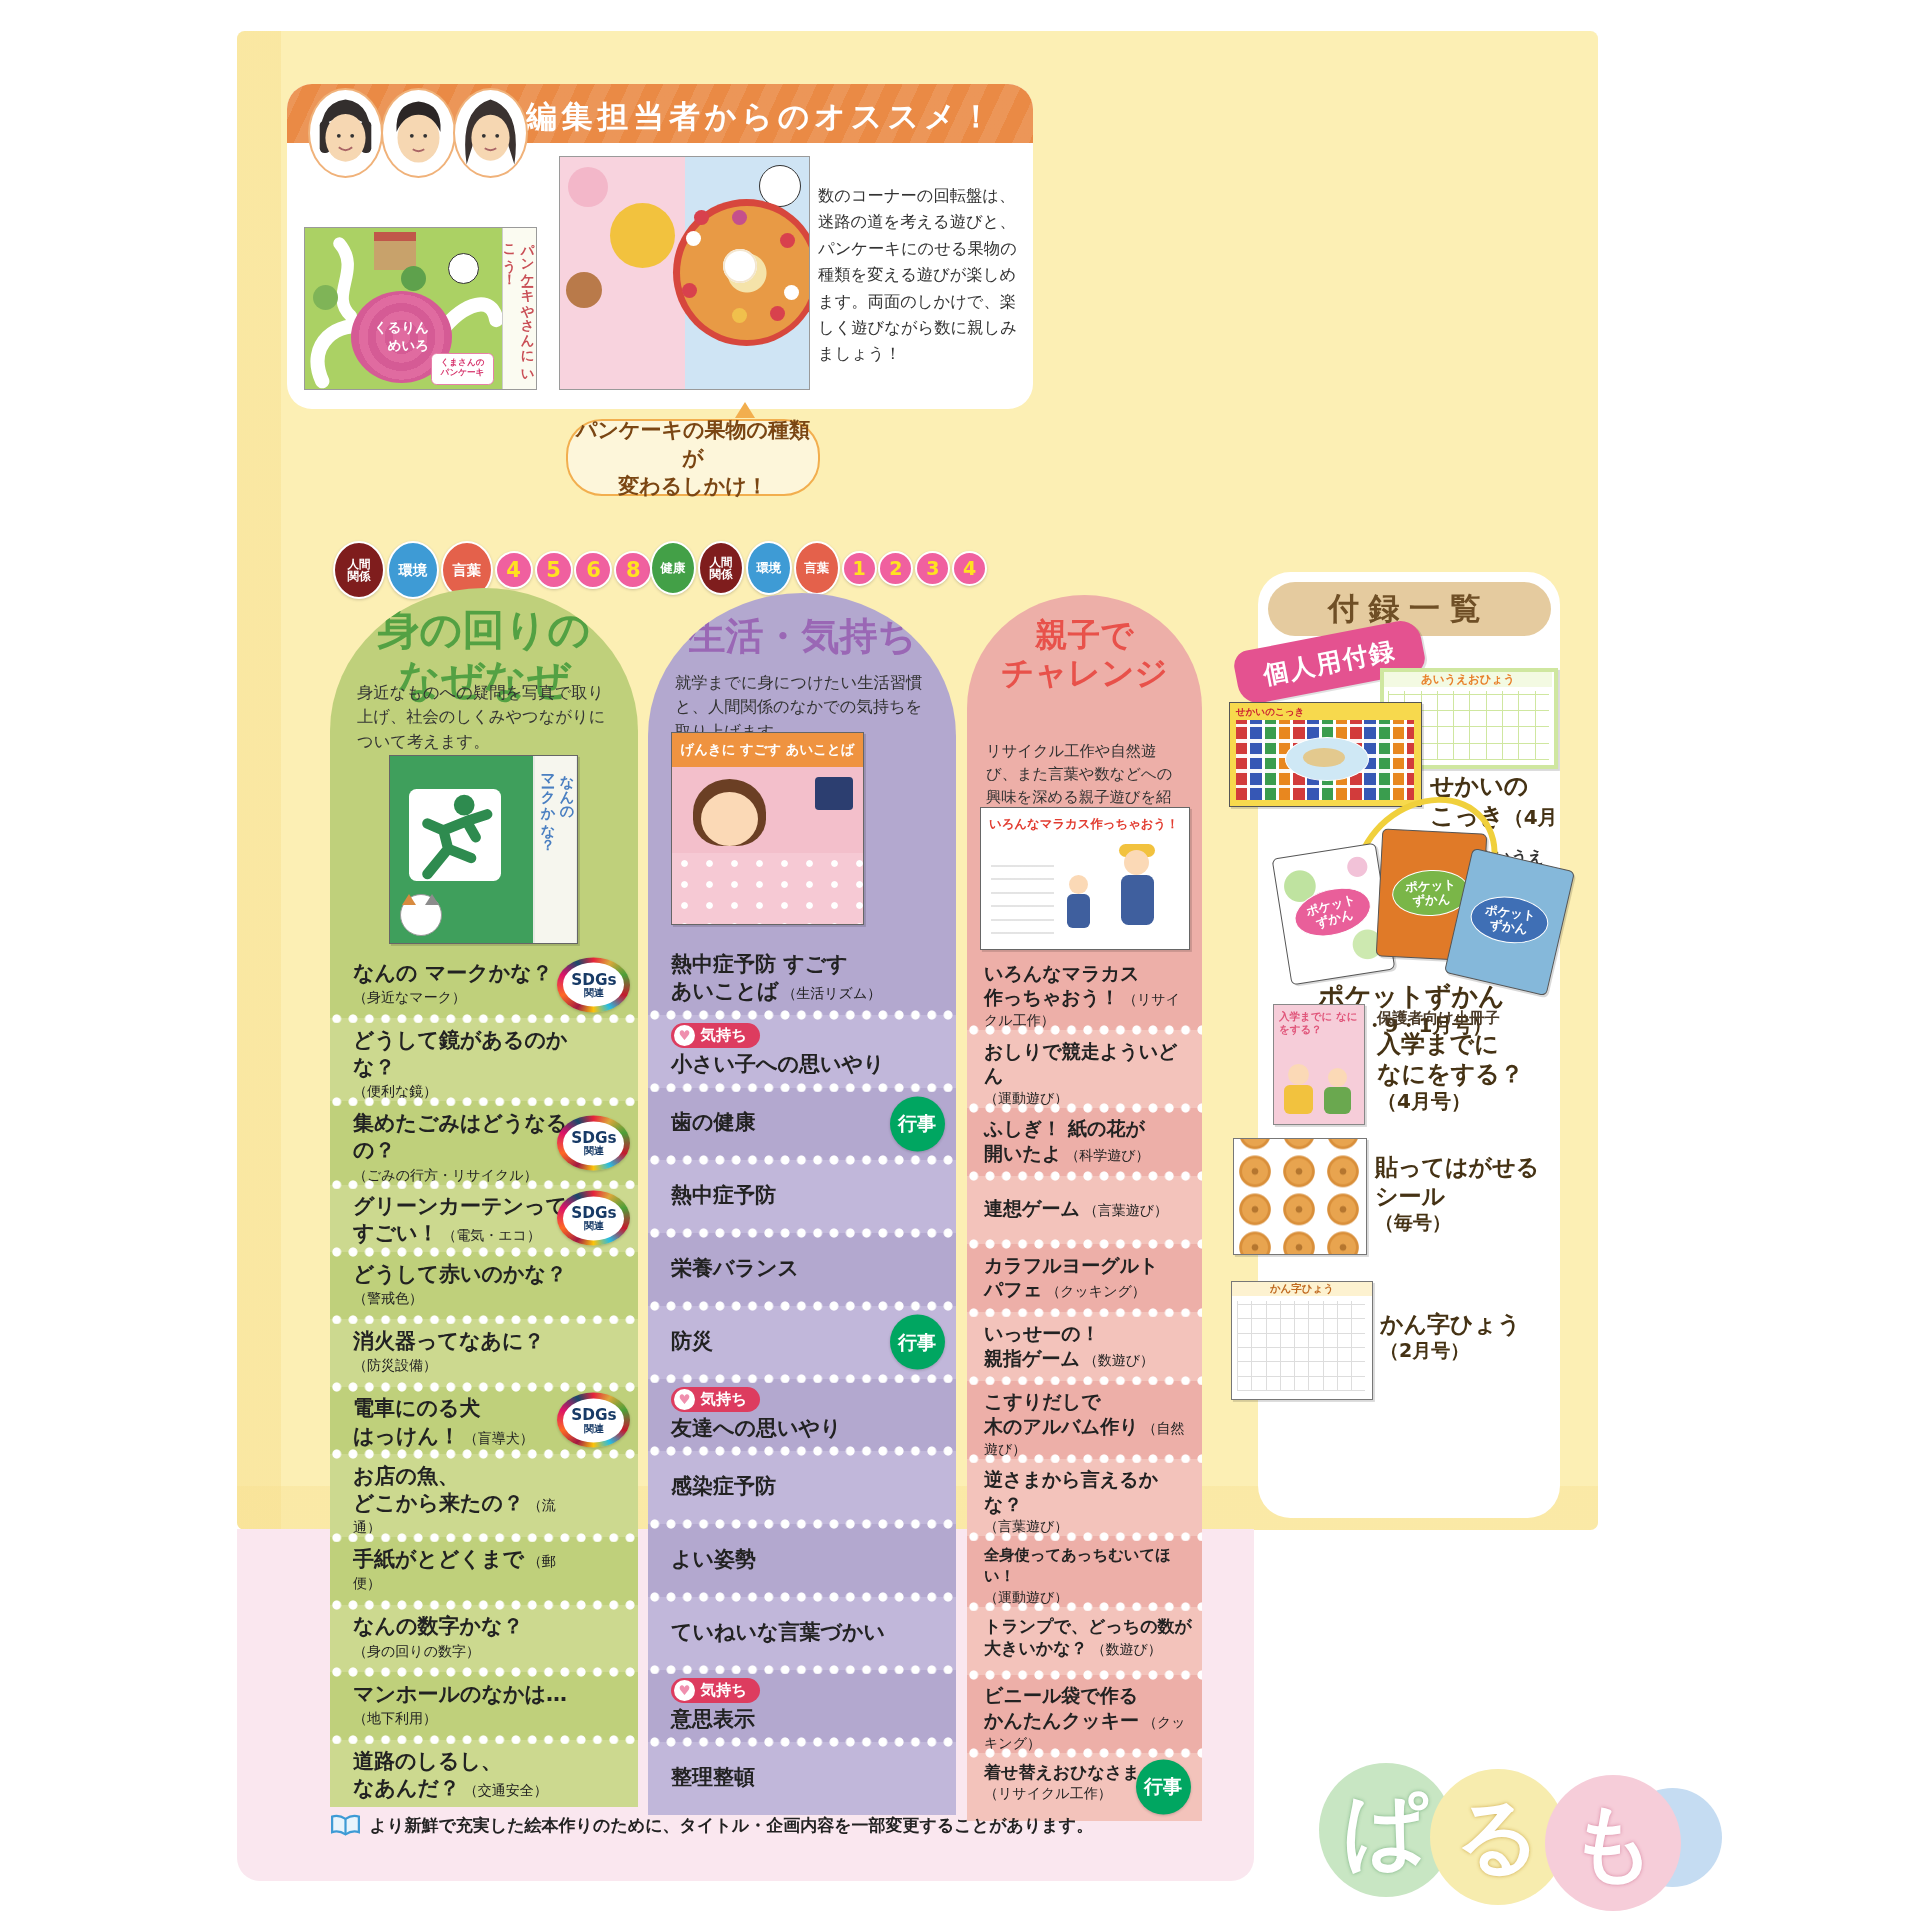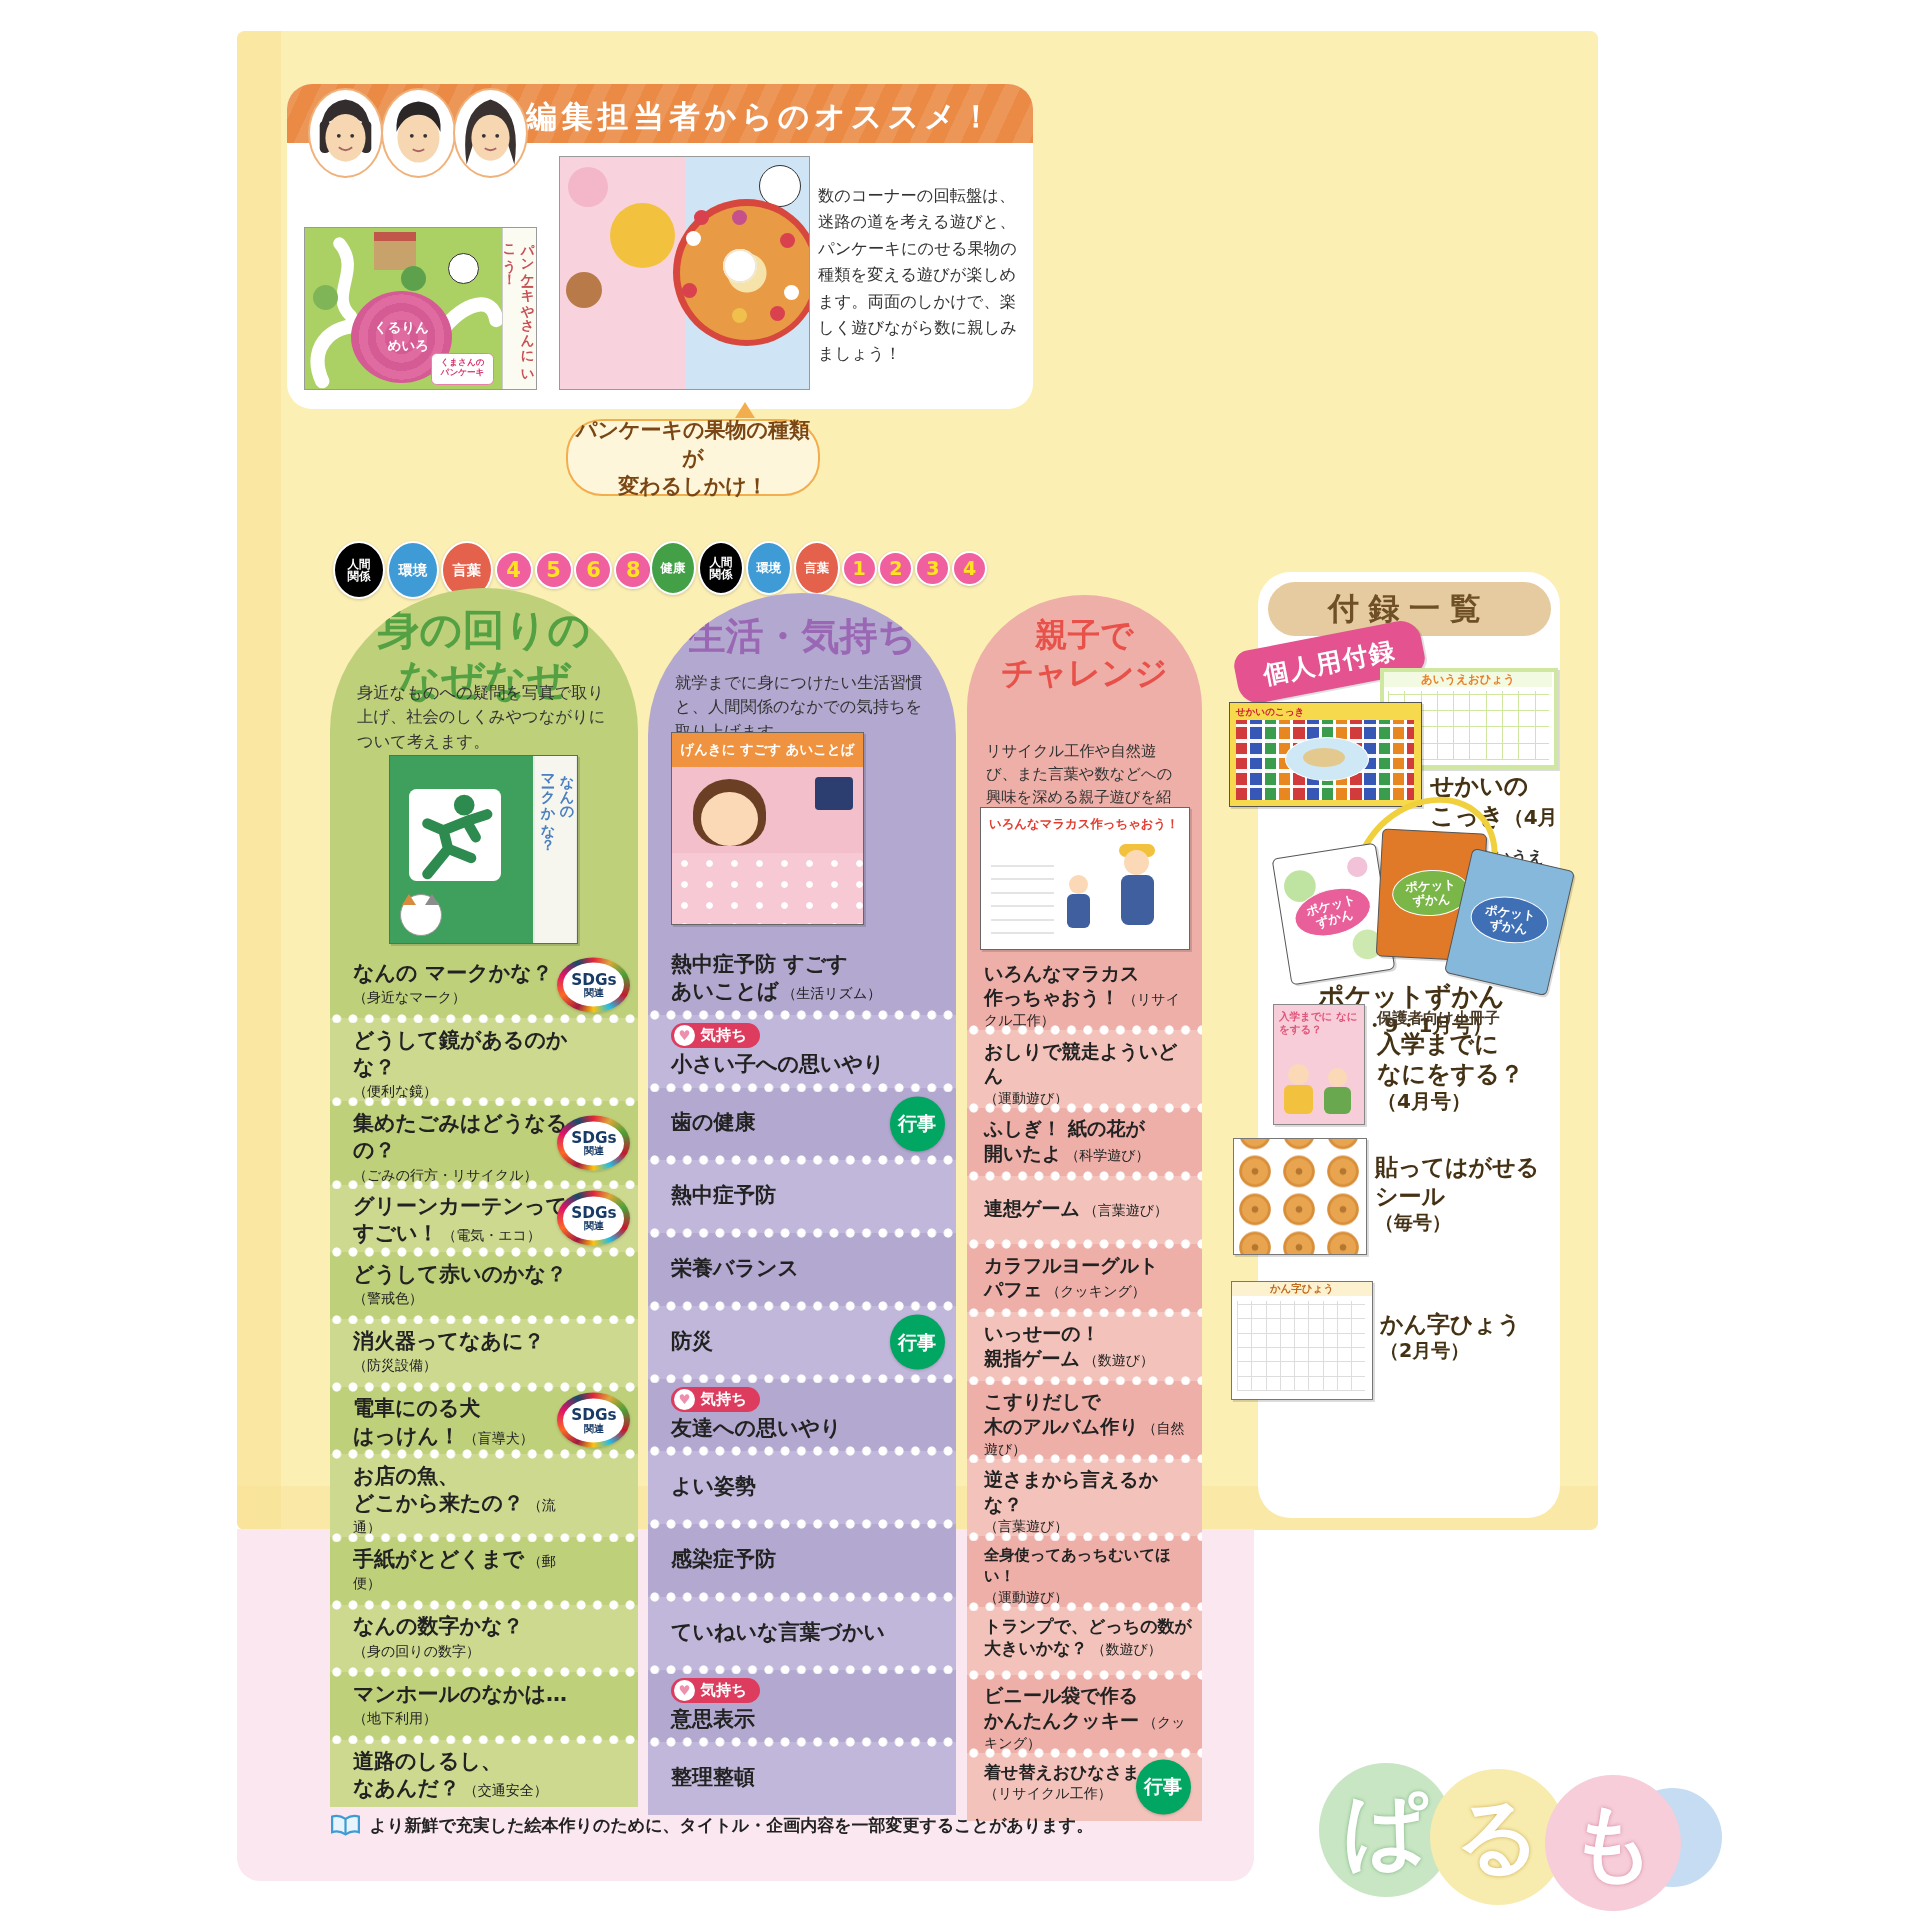--- a/index.html
+++ b/index.html
@@ -65,21 +65,21 @@
   .badge-row{display:flex;align-items:center;gap:1.9px;}
   .cat{border-radius:50%;border:2.9px solid #fff;color:#fff;font-weight:bold;display:flex;align-items:center;
        justify-content:center;text-align:center;line-height:1.05;box-shadow:0 1px 2.9px rgba(0,0,0,.18);white-space:pre-line;}
   .br-naze .cat{width:48px;height:54px;font-size:14.3px;}
   .br-seik .cat{width:42px;height:50px;font-size:12.4px;}
   .br-naze .cat.small,.br-seik .cat.small{font-size:11.5px;}
   .num{border-radius:50%;background:#f0609f;border:2.9px solid #fff;color:#ffe220;font-weight:bold;
        display:flex;align-items:center;justify-content:center;box-shadow:0 1px 2.9px rgba(0,0,0,.18);}
   .br-naze .num{width:34px;height:34px;font-size:21px;}
   .br-seik .num{width:31px;height:31px;font-size:19px;}
-  .cat-ningen{background:#000000;} .cat-kankyo{background:#3e9bd5;} .cat-kotoba{background:#e4614b;} .cat-kenko{background:#43a047;}
+  .cat-ningen{background:#7f1d1d;} .cat-kankyo{background:#3e9bd5;} .cat-kotoba{background:#e4614b;} .cat-kenko{background:#43a047;}
 
   
   .col{overflow:hidden;}
   .col-naze{left:330px;top:588px;width:308px;height:1219px;background:#bfd07b;border-radius:50% 50% 0 0/143px 143px 0 0;}
   .col-seik{left:648px;top:593px;width:308px;height:1222px;background:#b3a8cf;border-radius:50% 50% 0 0/143px 143px 0 0;}
   .col-oyako{left:967px;top:595px;width:235px;height:1226px;background:#edafa8;border-radius:50% 50% 0 0/113px 113px 0 0;}
   .col-title{left:0;right:0;text-align:center;font-weight:bold;line-height:1.18;}
   .col-naze .col-title{top:17px;font-size:42px;color:#53a143;}
   .col-seik .col-title{top:21px;font-size:38px;color:#9a67b5;}
   .col-oyako .col-title{top:21px;font-size:32.5px;color:#e8514a;}
@@ -423,24 +423,24 @@
         </div>
       <div class="row">
           <div class="li-text" style="padding-top:13.4px;"><span class="t">防災</span></div>
           <div class="gyoji">行事</div>
         </div>
       <div class="row"><div class="feel">
             <span class="feel-heart">♥</span>
             <span class="feel-label">気持ち</span>
           </div><div class="li-text"><span class="t">友達への思いやり</span></div></div>
       <div class="row">
+          <div class="li-text" style="padding-top:13.4px;"><span class="t">感染症予防</span></div>
+        </div>
+      <div class="row">
           <div class="li-text" style="padding-top:13.4px;"><span class="t">よい姿勢</span></div>
-        </div>
-      <div class="row">
-          <div class="li-text" style="padding-top:13.4px;"><span class="t">感染症予防</span></div>
         </div>
       <div class="row">
           <div class="li-text" style="padding-top:13.4px;"><span class="t">ていねいな言葉づかい</span></div>
         </div>
       <div class="row"><div class="feel">
             <span class="feel-heart">♥</span>
             <span class="feel-label">気持ち</span>
           </div><div class="li-text"><span class="t">意思表示</span></div></div>
       <div class="row">
           <div class="li-text" style="padding-top:13.4px;"><span class="t">整理整頓</span></div>

